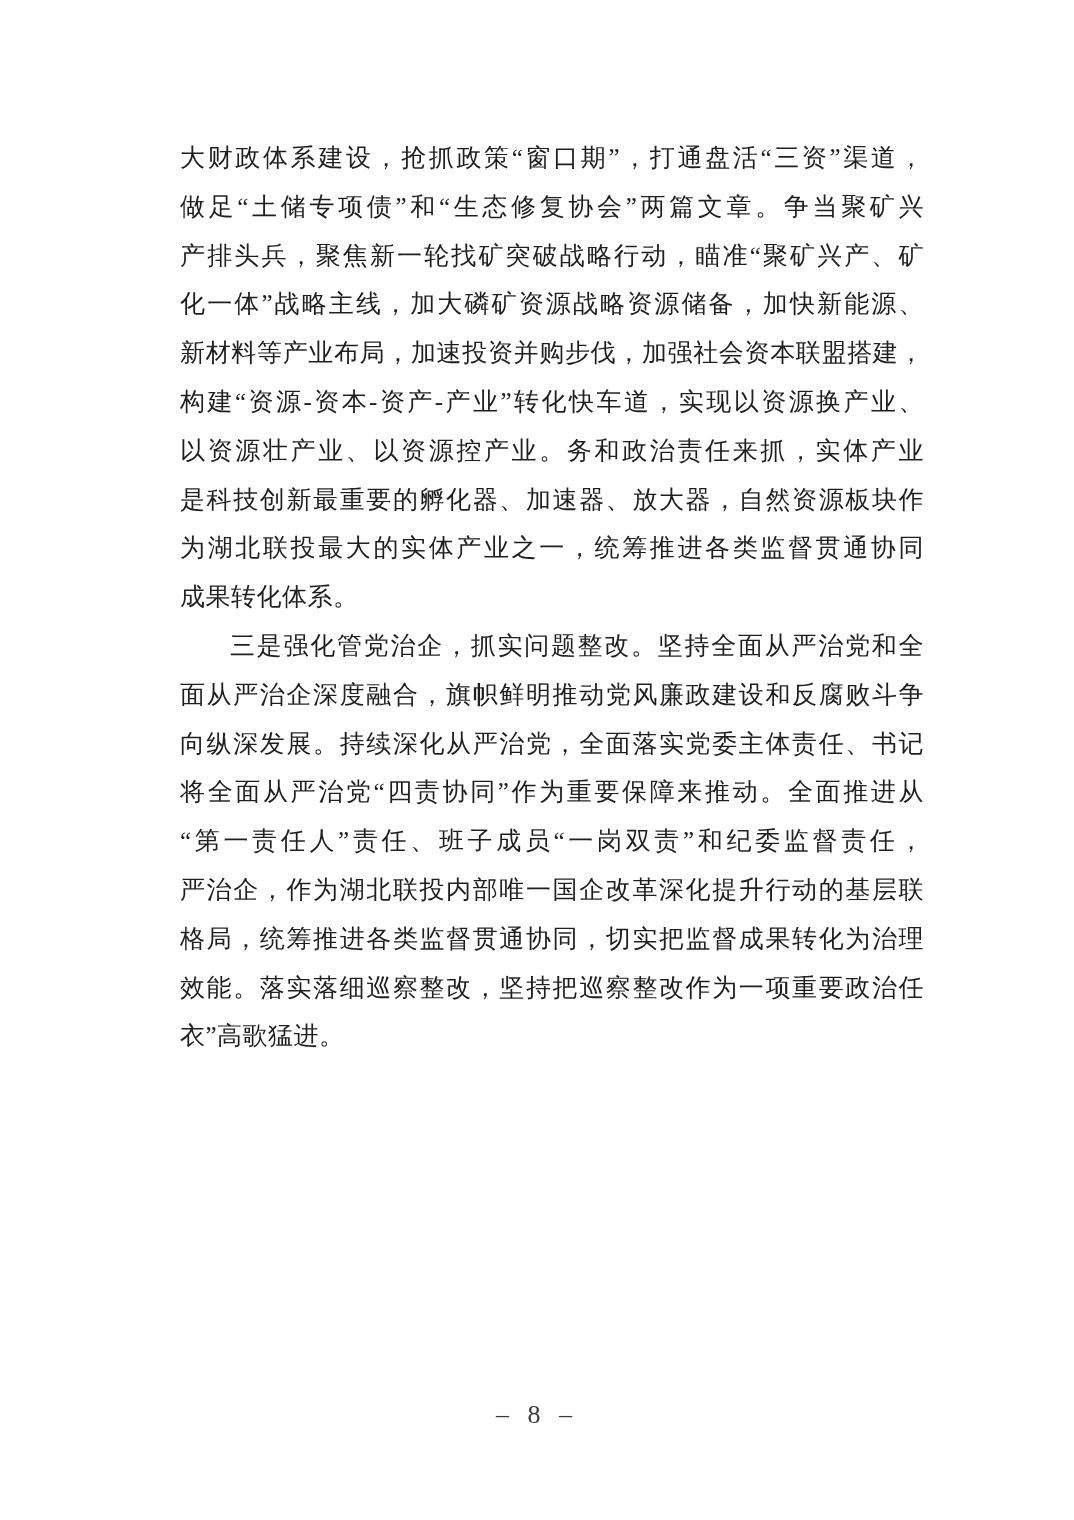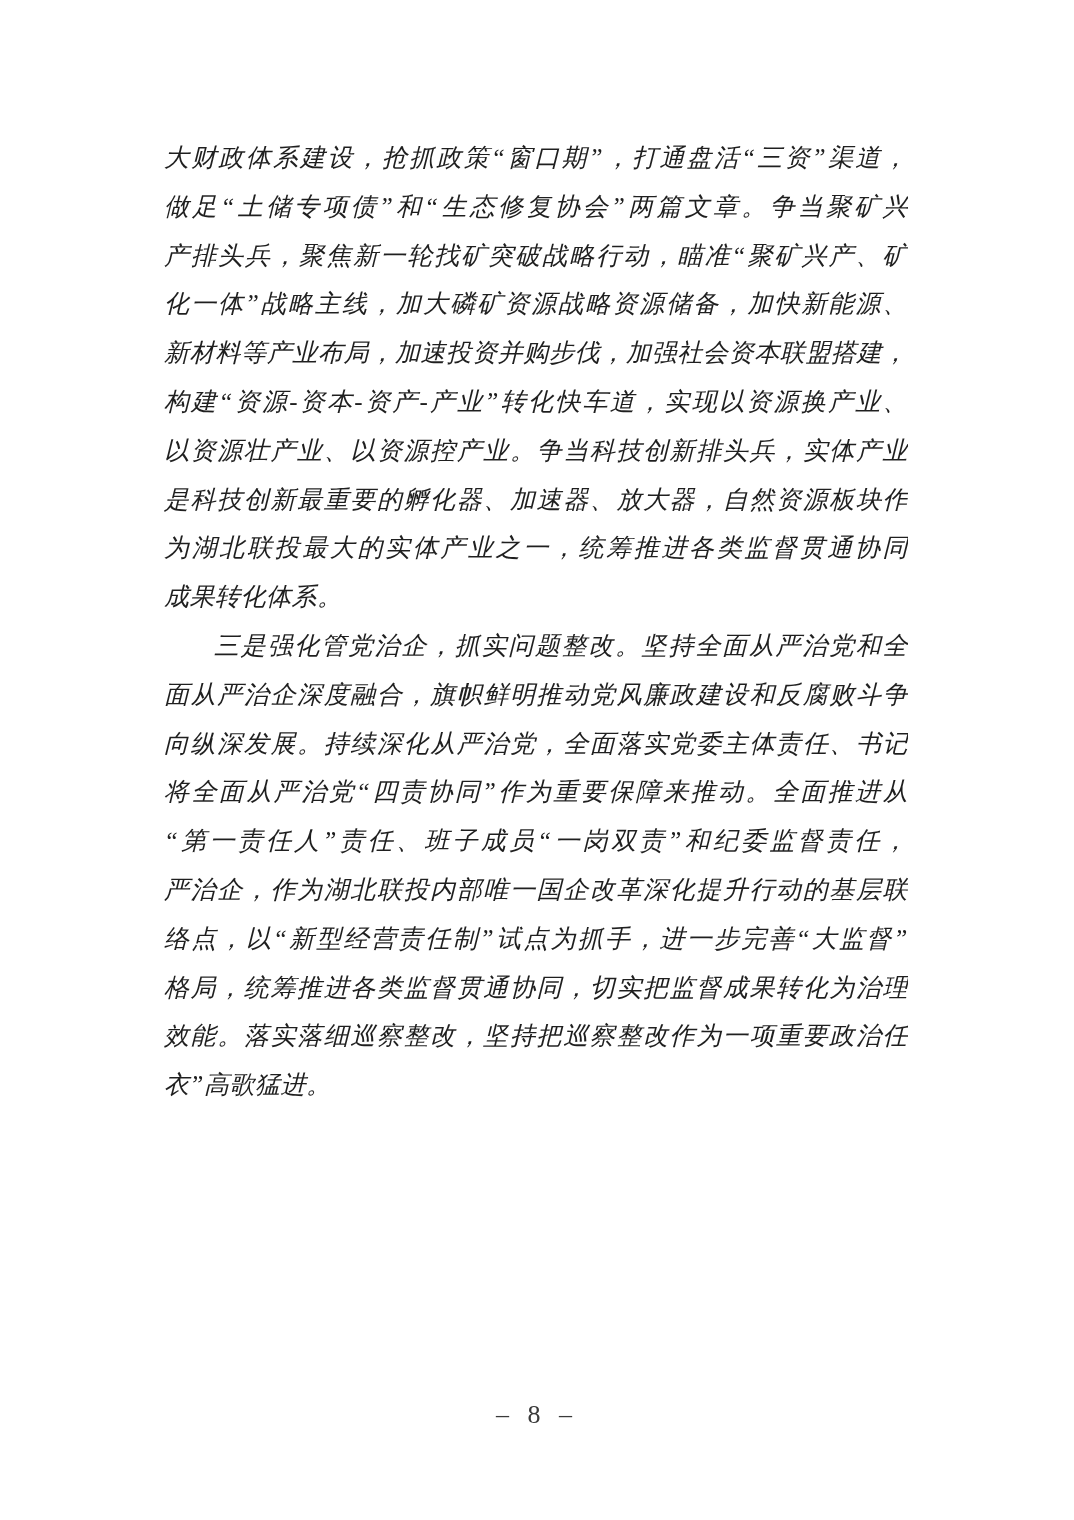--- a/index.html
+++ b/index.html
@@ -14,24 +14,23 @@
     font-family: "Liberation Serif", "DejaVu Serif", serif;
     overflow: hidden;
   }
   .page {
     position: absolute;
     inset: 0;
     background: #ffffff;
   }
   .text-block {
     position: absolute;
-    left: 164px;
+    left: 180px;
     top: 134px;
     width: 744px;
-    font-style: italic;
   }
   .paragraph {
     margin: 0;
     padding: 0;
   }
   .text-line {
     font-size: 25px;
     line-height: 48.8px;
     height: 48.8px;
     color: #1f1f1f;
@@ -69,33 +68,32 @@
 <div class="page">
 
   <main class="text-block" id="text-block">
       <div class="paragraph">
         <div class="text-line">大财政体系建设，抢抓政策“窗口期”，打通盘活“三资”渠道，</div>
         <div class="text-line">做足“土储专项债”和“生态修复协会”两篇文章。争当聚矿兴</div>
         <div class="text-line">产排头兵，聚焦新一轮找矿突破战略行动，瞄准“聚矿兴产、矿</div>
         <div class="text-line">化一体”战略主线，加大磷矿资源战略资源储备，加快新能源、</div>
         <div class="text-line">新材料等产业布局，加速投资并购步伐，加强社会资本联盟搭建，</div>
         <div class="text-line">构建“资源-资本-资产-产业”转化快车道，实现以资源换产业、</div>
-        <div class="text-line">以资源壮产业、以资源控产业。争当科技创新排头兵，实体产业</div>
+        <div class="text-line">以资源壮产业、以资源控产业。务和政治责任来抓，实体产业</div>
         <div class="text-line">是科技创新最重要的孵化器、加速器、放大器，自然资源板块作</div>
         <div class="text-line">为湖北联投最大的实体产业之一，统筹推进各类监督贯通协同</div>
         <div class="text-line para-end">成果转化体系。</div>
       </div>
       <div class="paragraph">
         <div class="text-line indent">三是强化管党治企，抓实问题整改。坚持全面从严治党和全</div>
         <div class="text-line">面从严治企深度融合，旗帜鲜明推动党风廉政建设和反腐败斗争</div>
         <div class="text-line">向纵深发展。持续深化从严治党，全面落实党委主体责任、书记</div>
         <div class="text-line">将全面从严治党“四责协同”作为重要保障来推动。全面推进从</div>
         <div class="text-line">“第一责任人”责任、班子成员“一岗双责”和纪委监督责任，</div>
         <div class="text-line">严治企，作为湖北联投内部唯一国企改革深化提升行动的基层联</div>
-        <div class="text-line">络点，以“新型经营责任制”试点为抓手，进一步完善“大监督”</div>
         <div class="text-line">格局，统筹推进各类监督贯通协同，切实把监督成果转化为治理</div>
         <div class="text-line">效能。落实落细巡察整改，坚持把巡察整改作为一项重要政治任</div>
         <div class="text-line para-end">衣”高歌猛进。</div>
       </div>
     </main>
 
   <footer class="page-footer">
     <span class="page-number">– 8 –</span>
   </footer>
 

